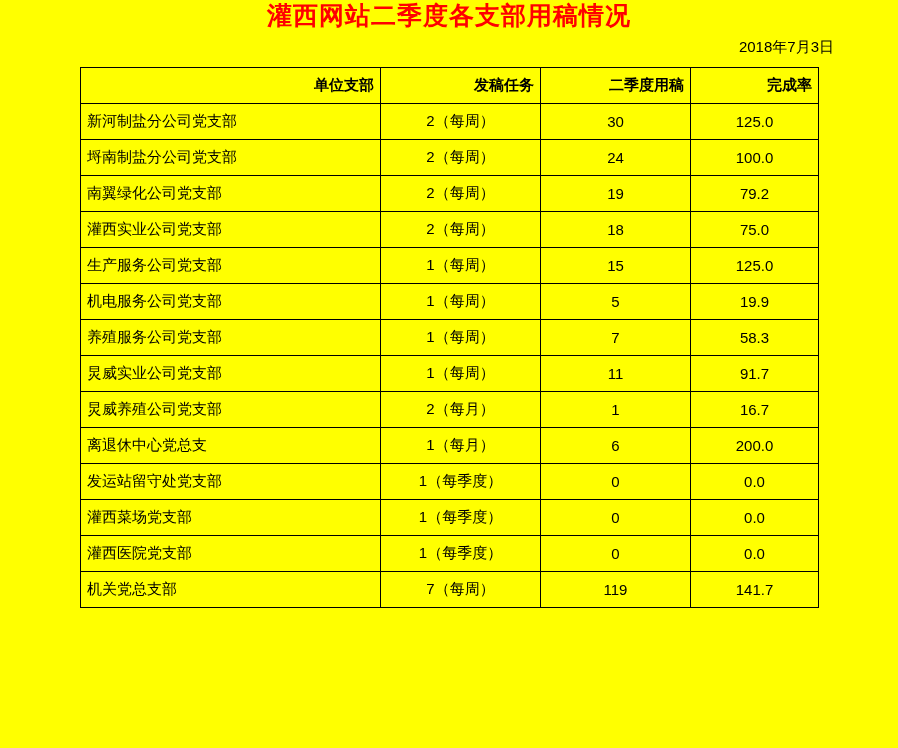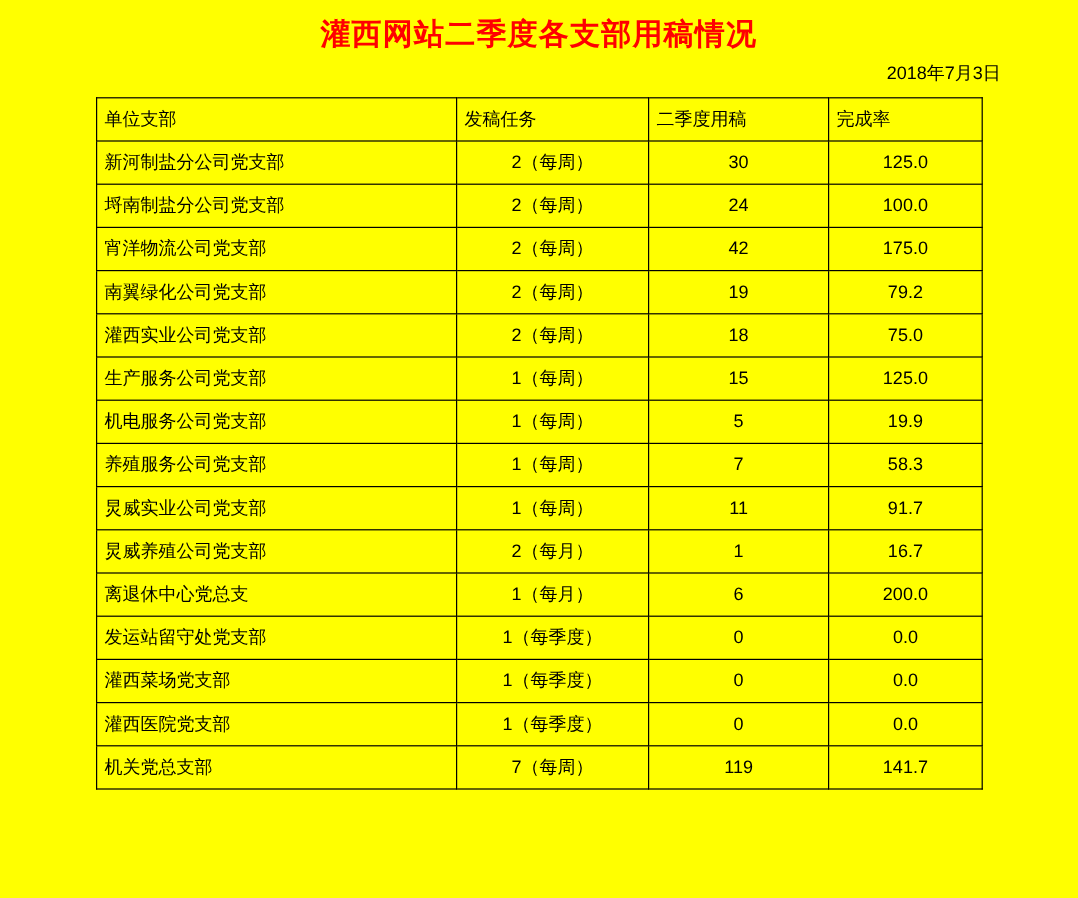--- a/index.html
+++ b/index.html
@@ -18,21 +18,20 @@
     width: 898px;
     height: 748px;
     box-sizing: border-box;
   }
   .doc-title {
     text-align: center;
     color: #FF0000;
     font-size: 25px;
     font-weight: bold;
     letter-spacing: 1px;
-    padding-top: 14px;
     line-height: 1.2;
   }
   .doc-date {
     text-align: right;
     padding-right: 64px;
     margin-top: 8px;
     font-size: 15px;
     color: #000000;
   }
   .table-wrap {
@@ -48,22 +47,22 @@
   table.report td, table.report th {
     border: 1px solid #000000;
     height: 36px;
     font-size: 15px;
     color: #000000;
     font-weight: normal;
     padding: 0 6px;
     box-sizing: border-box;
   }
   table.report thead th {
-    text-align: left;
-    font-weight: normal;
+    text-align: right;
+    font-weight: bold;
   }
   .col-unit { width: 300px; }
   .col-task { width: 160px; }
   .col-used { width: 150px; }
   .col-rate { width: 128px; }
   td.unit-cell {
     text-align: left;
     padding-left: 14px;
   }
   td.center-cell {
@@ -100,26 +99,20 @@
           <td class="unit-cell">新河制盐分公司党支部</td>
           <td class="center-cell">2（每周）</td>
           <td class="center-cell">30</td>
           <td class="center-cell">125.0</td>
         </tr>
         <tr>
           <td class="unit-cell">埒南制盐分公司党支部</td>
           <td class="center-cell">2（每周）</td>
           <td class="center-cell">24</td>
           <td class="center-cell">100.0</td>
-        </tr>
-        <tr>
-          <td class="unit-cell">宵洋物流公司党支部</td>
-          <td class="center-cell">2（每周）</td>
-          <td class="center-cell">42</td>
-          <td class="center-cell">175.0</td>
         </tr>
         <tr>
           <td class="unit-cell">南翼绿化公司党支部</td>
           <td class="center-cell">2（每周）</td>
           <td class="center-cell">19</td>
           <td class="center-cell">79.2</td>
         </tr>
         <tr>
           <td class="unit-cell">灌西实业公司党支部</td>
           <td class="center-cell">2（每周）</td>

